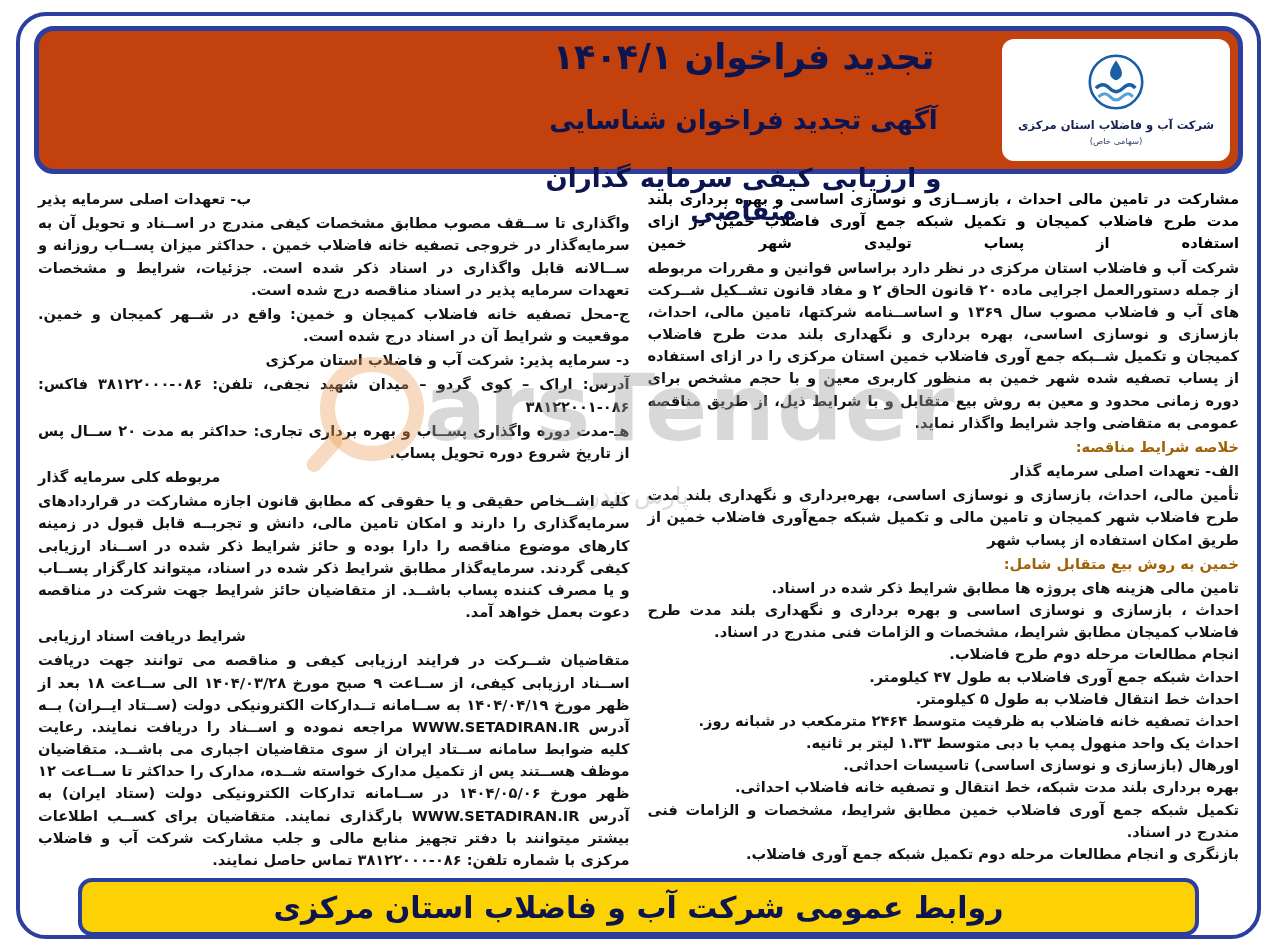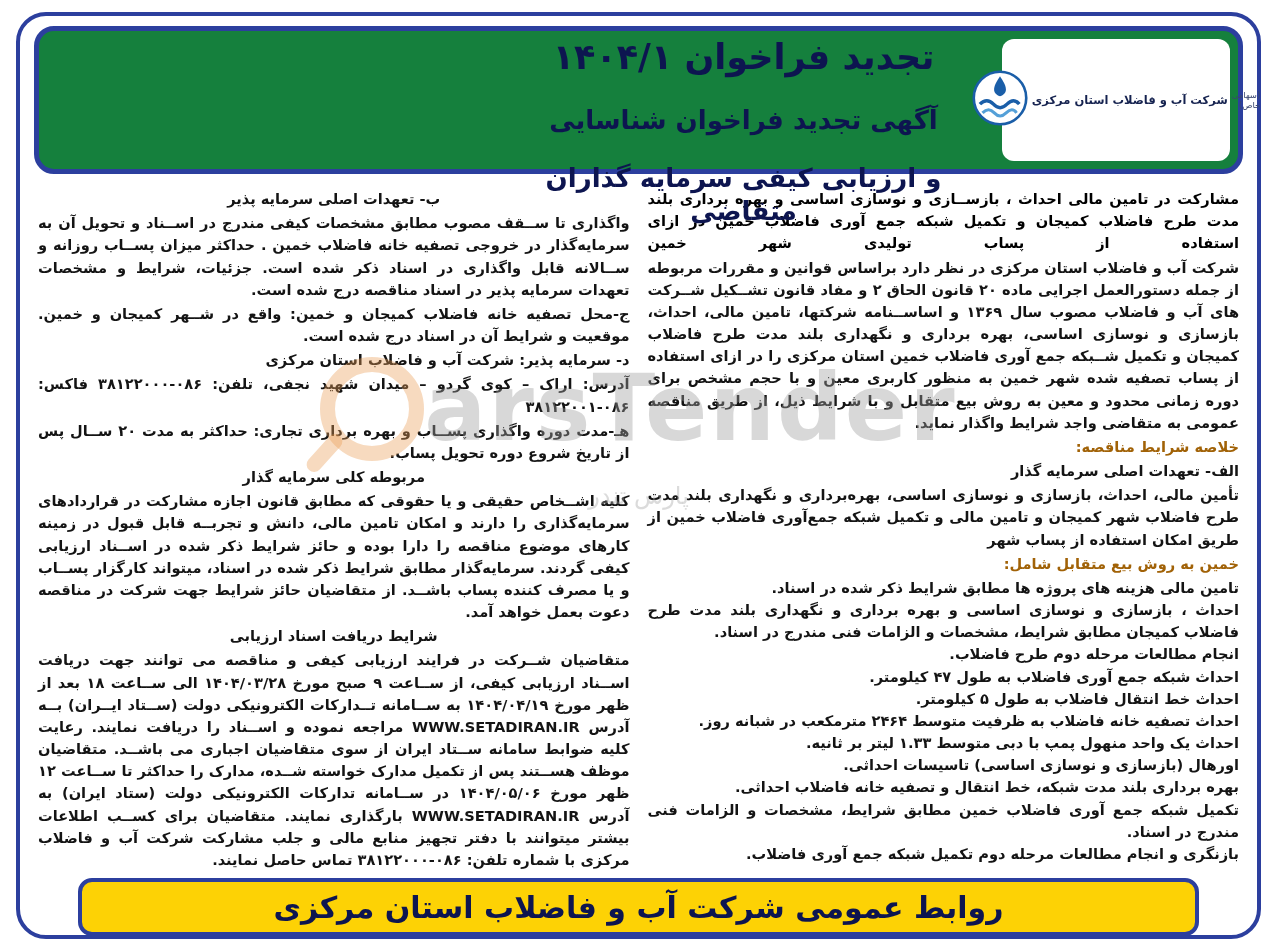--- a/index.html
+++ b/index.html
@@ -12,54 +12,54 @@
   }
   .page-frame {
     position:absolute; inset:12px 16px 10px 16px;
     border:4px solid #2c3f9e;
     border-radius:30px;
     z-index:1;
   }
   
   .header-box {
     position:absolute; top:26px; left:34px; right:34px; height:148px;
-    background:#15803d;
+    background:#c2410c;
     border:5px solid #2c3f9e;
     border-radius:20px;
     z-index:3;
   }
   .title-block {
     position:absolute; left:450px; right:240px; top:4px;
     text-align:center; direction:rtl;
     color:#0d1550;
   }
   .title-line1 { font-size:35px; font-weight:bold; line-height:1.28; }
   .title-line2, .title-line3 { font-size:26px; font-weight:bold; line-height:1.3;margin-top:24px; }
   .logo-panel {
     position:absolute; right:8px; top:8px; width:228px; height:122px;
     background:#ffffff; border-radius:12px;
-    display:flex; flex-direction:row; align-items:center; justify-content:center;
+    display:flex; flex-direction:column; align-items:center; justify-content:center;
     gap:4px; padding:4px;
   }
   .logo-caption { font-size:11.5px; font-weight:bold; color:#15224f; direction:rtl; white-space:nowrap; }
   .logo-sub { font-size:8.5px; color:#39466f; direction:rtl; }
   
   .columns {
     position:absolute; top:188px; left:38px; right:38px; bottom:80px;
     display:flex; direction:rtl; gap:18px;
     z-index:2;
   }
   .col {
     flex:1; direction:rtl; text-align:justify;
     font-size:14.6px; line-height:1.52; color:#141414; font-weight:bold;
   }
   .col p { margin:0 0 2px 0; }
   .h-red { color:#a16207; font-weight:bold; }
   .lead-red { color:#000000; text-align:justify; text-align-last:justify; }
-  .h-center { text-align:center; margin:3px 0 2px 0; }
+  .h-center { text-align:left; margin:3px 0 2px 0; }
   .bullets p { margin:0; }
   
   .footer-box {
     position:absolute; left:78px; right:78px; bottom:13px; height:58px;
     background:#fdd205; border:4px solid #2c3f9e; border-radius:14px;
     display:flex; align-items:center; justify-content:center;
     z-index:3;
   }
   .footer-text { font-size:30px; font-weight:bold; color:#0d1550; direction:rtl; }
   

